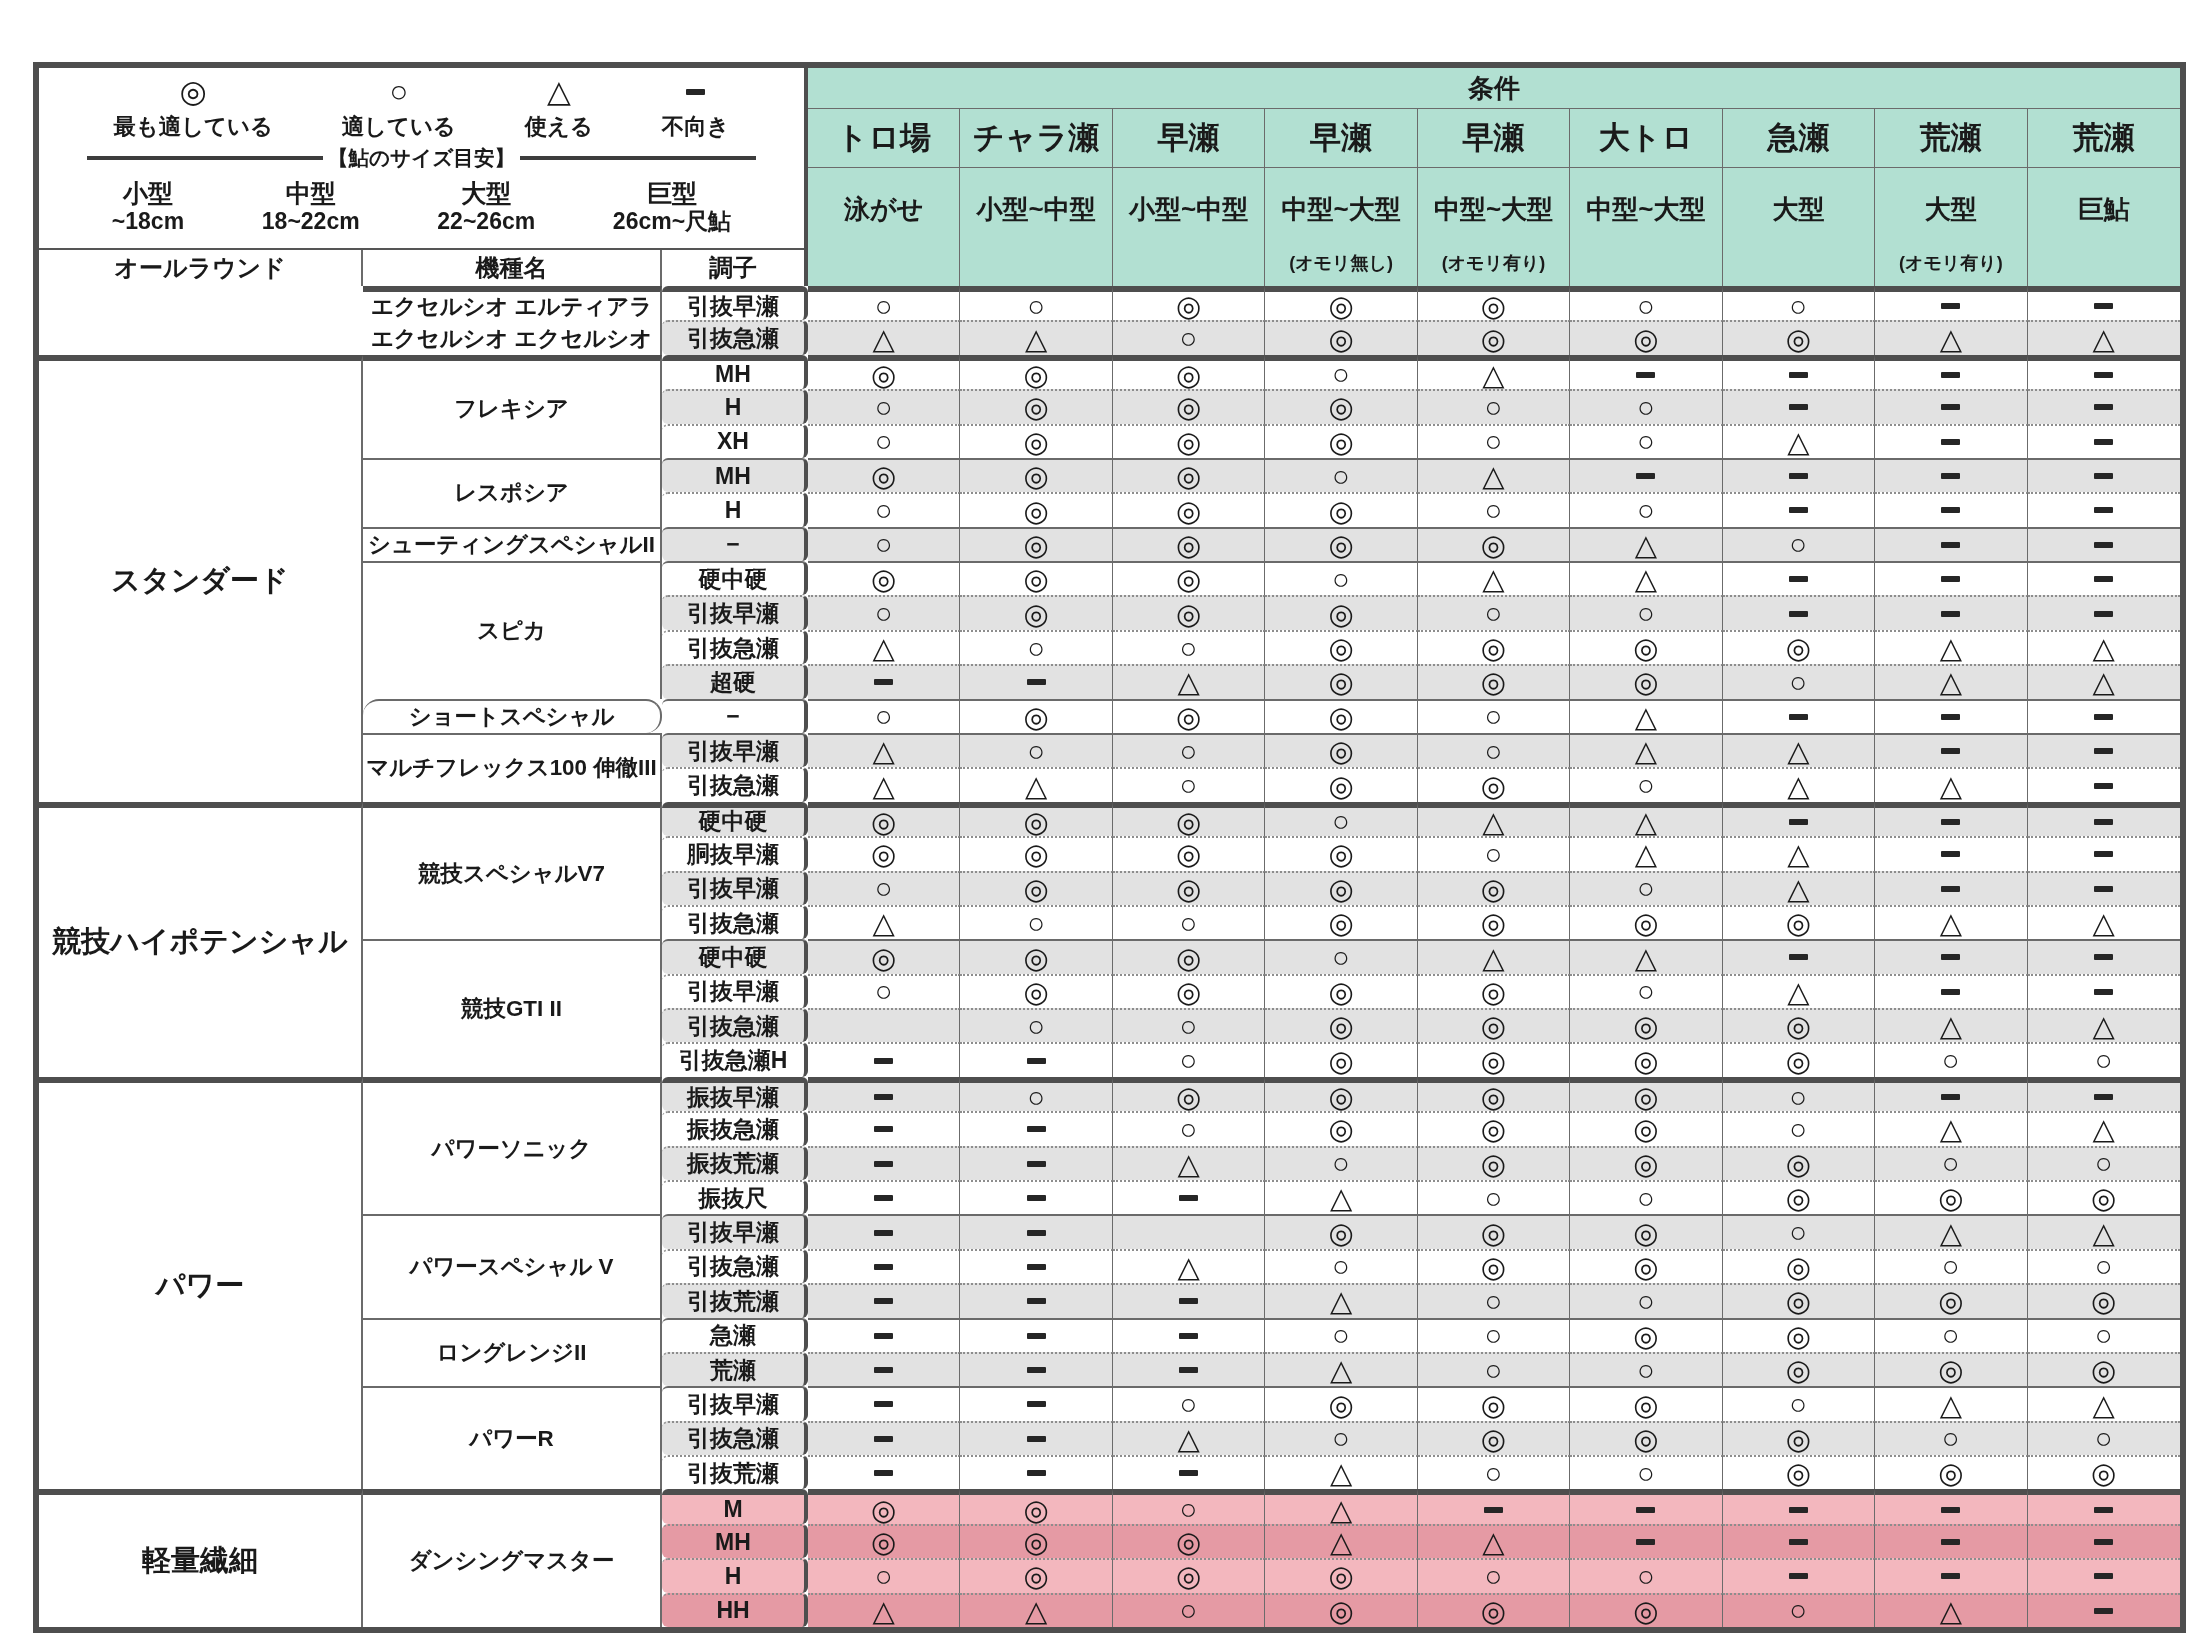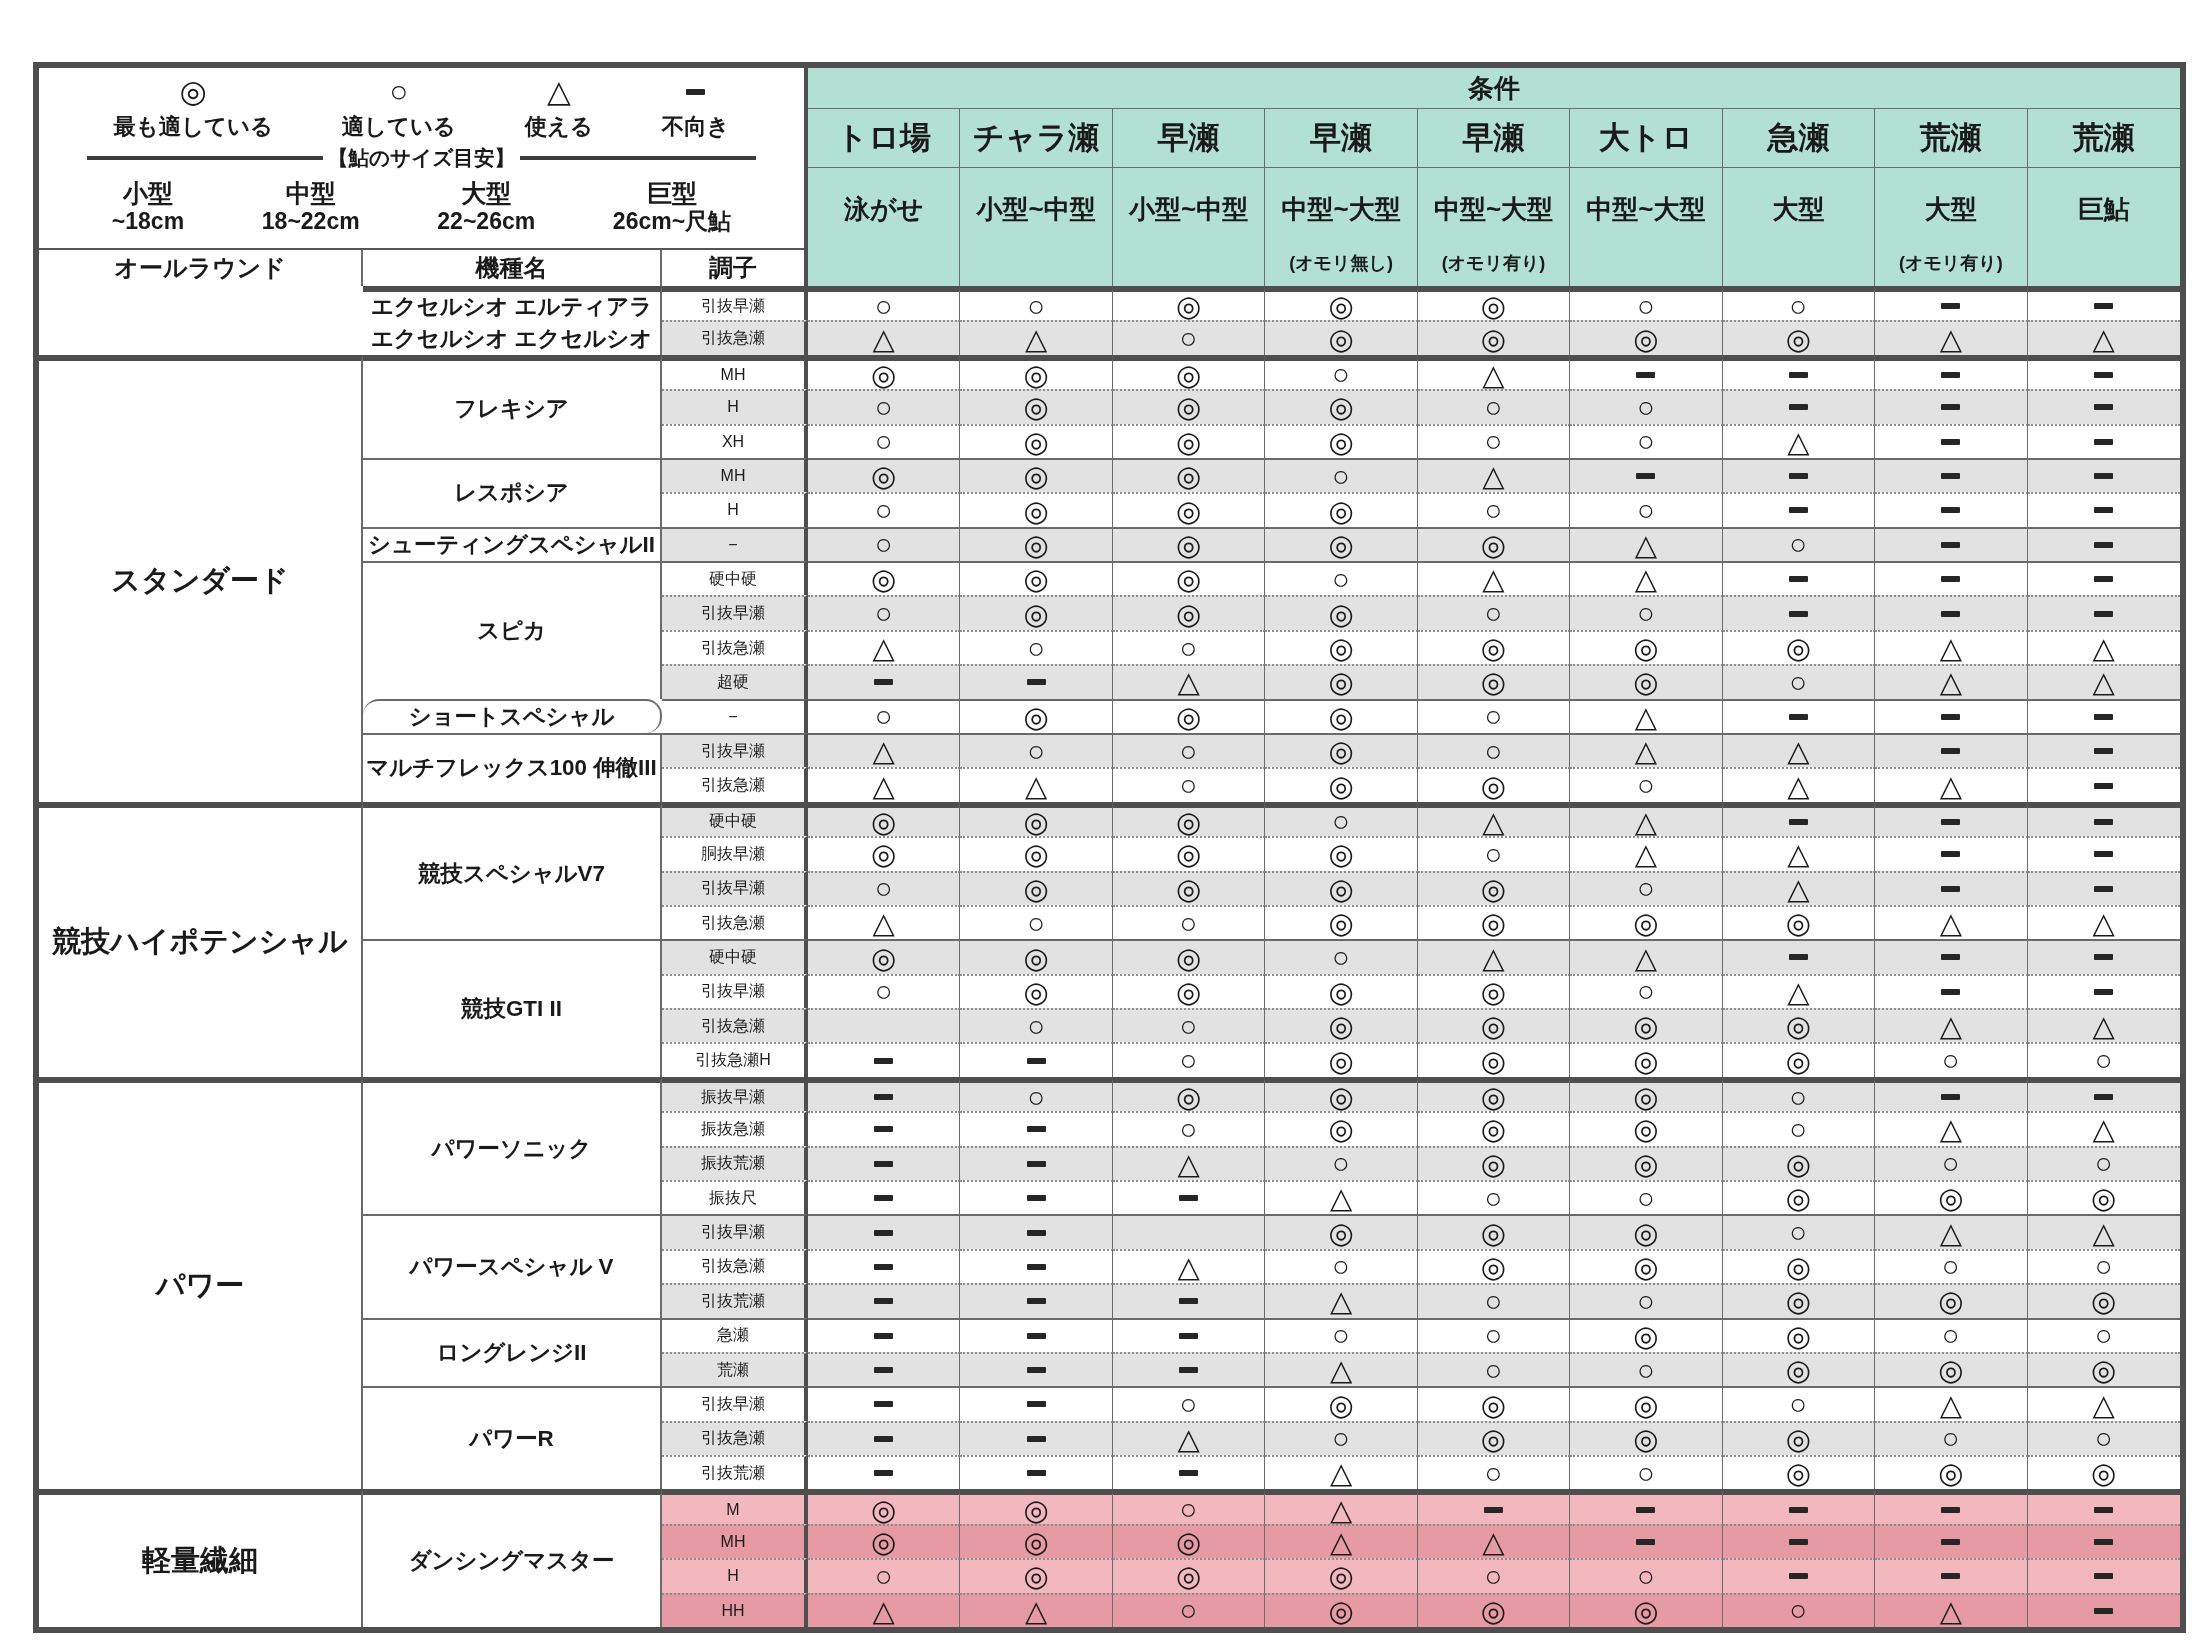--- a/index.html
+++ b/index.html
@@ -51,21 +51,21 @@
   
   .cond-title{grid-column:4/13;grid-row:1;font-size:26px;font-weight:bold;}
   .cond-name{grid-row:2;font-size:31px;font-weight:bold;}
   .cond-size{grid-row:3;flex-direction:column;justify-content:flex-start;padding-top:24px;}
   .cond-size .s{font-size:26px;font-weight:bold;white-space:nowrap;}
   .cond-size .n{font-size:18px;font-weight:bold;margin-top:24px;}
 
   
   .category-cell{font-size:29px;font-weight:bold;background:#fff;}
   .model-cell{flex-direction:column;font-size:22.4px;font-weight:bold;background:#fff;line-height:32px;white-space:nowrap;}
-  .tone-cell{font-size:16px;font-weight:normal;white-space:nowrap;}
+  .tone-cell{font-size:23px;font-weight:bold;white-space:nowrap;border-radius:6px;}
   .sym-cell{font-size:29px;}
   .dash{display:inline-block;width:19px;height:6px;background:#262626;border-radius:0.9px;}
 </style>
 </head>
 <body>
 
 <div id="matrix">
 
   <div id="left-block">
     <div class="legend-row">

